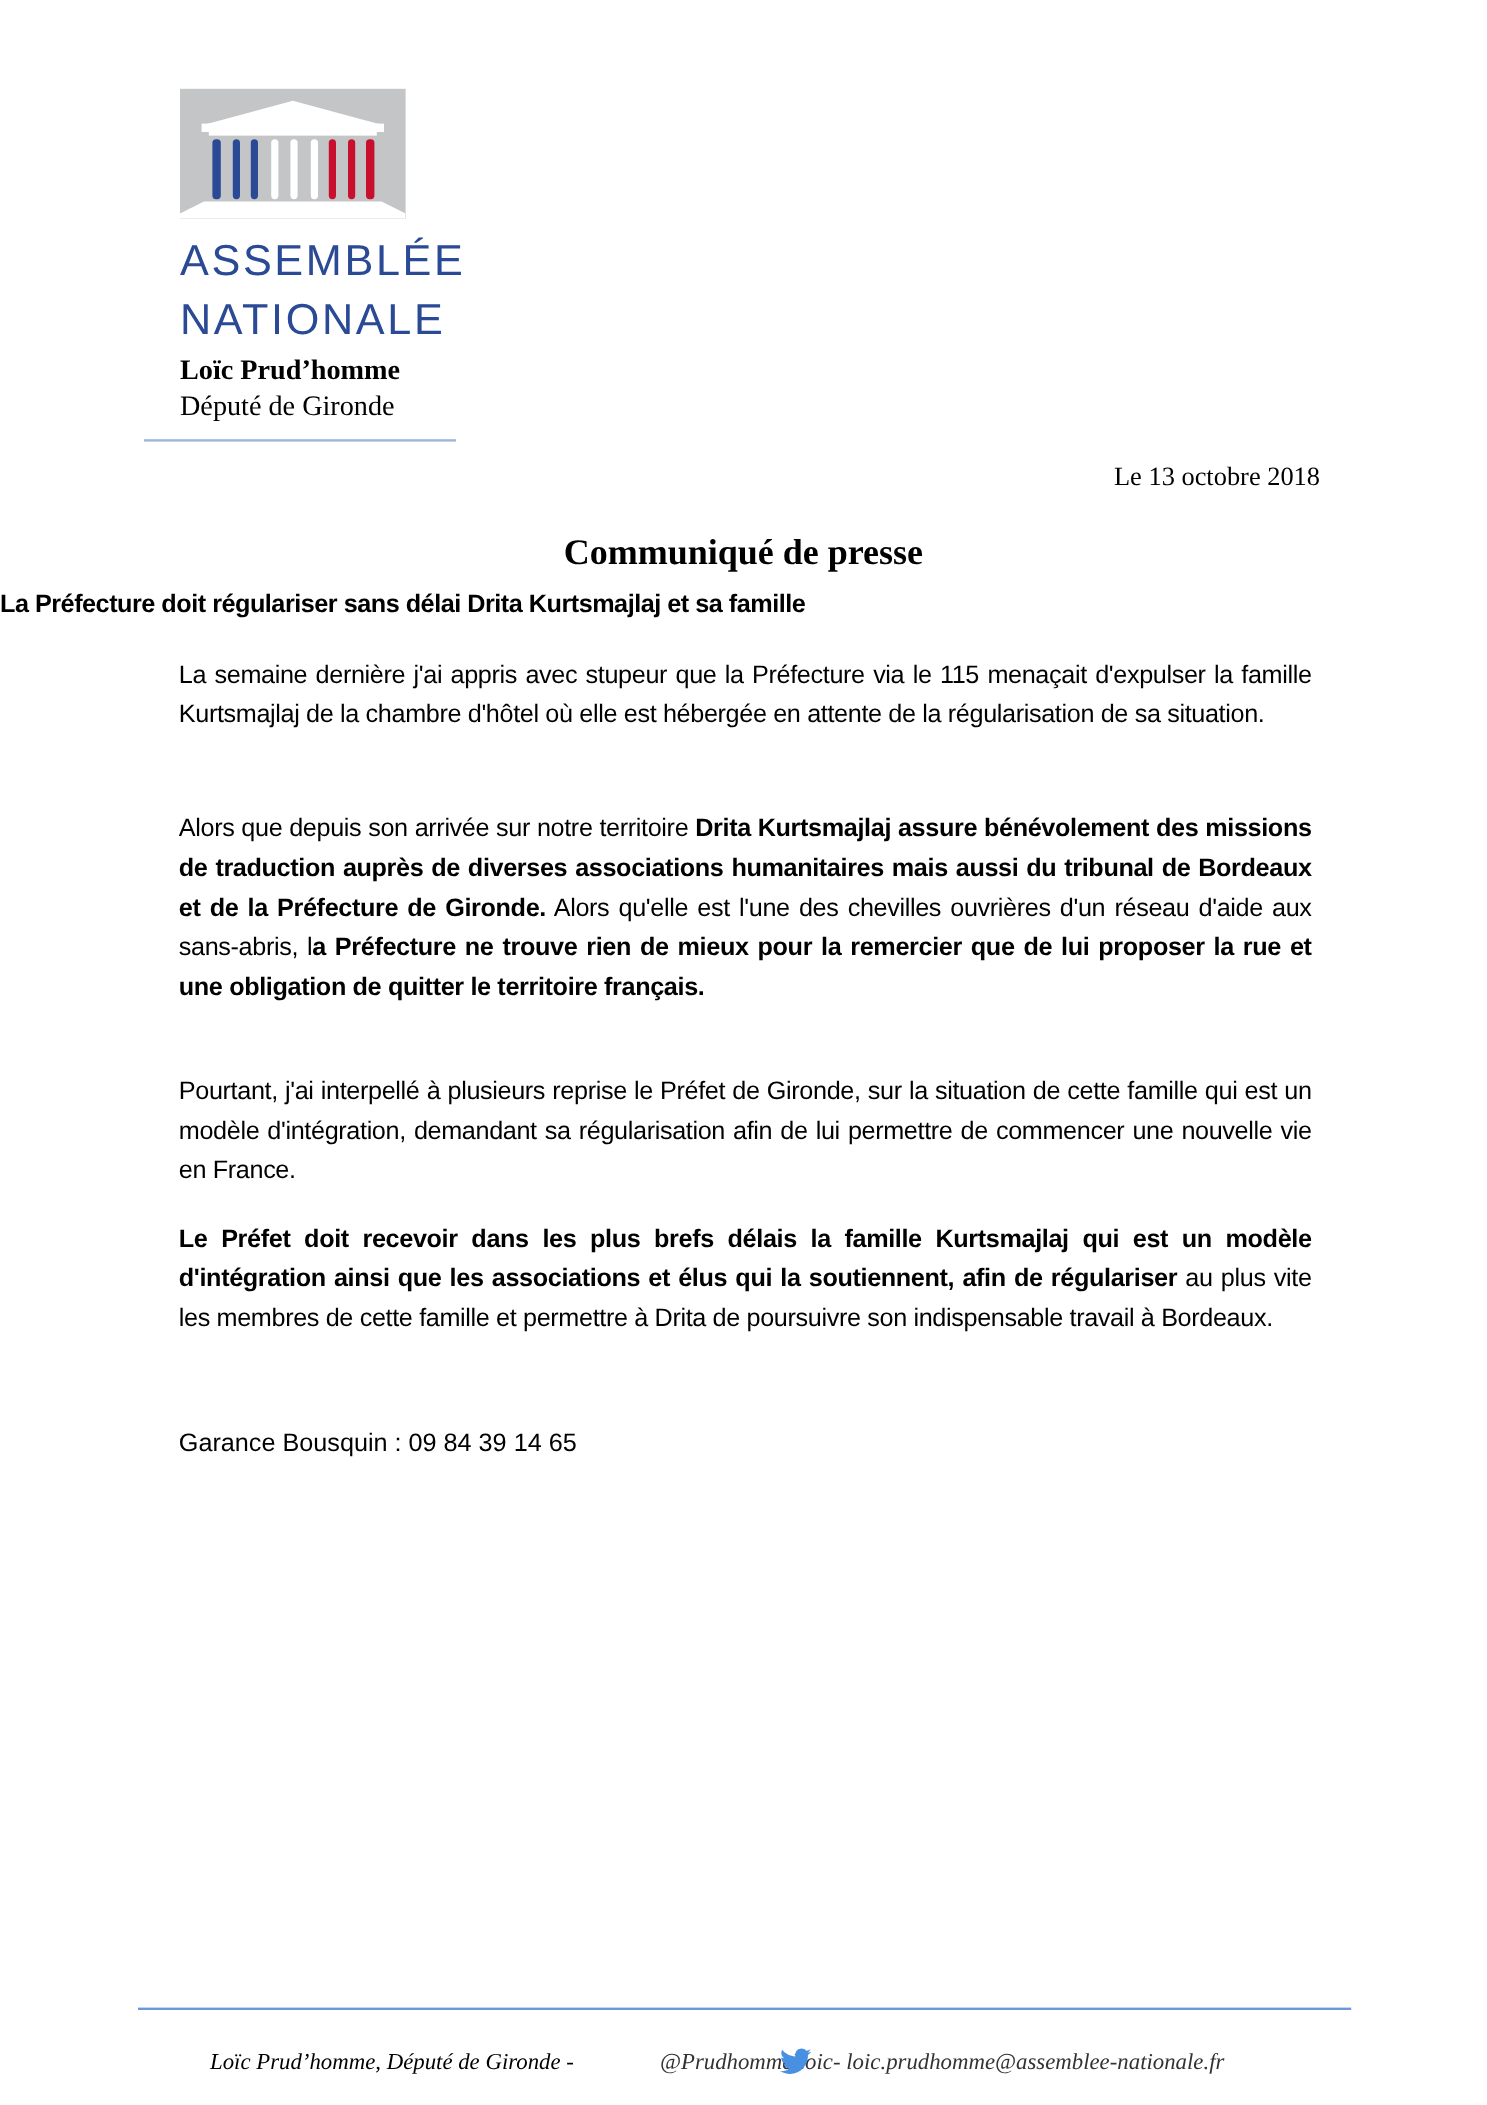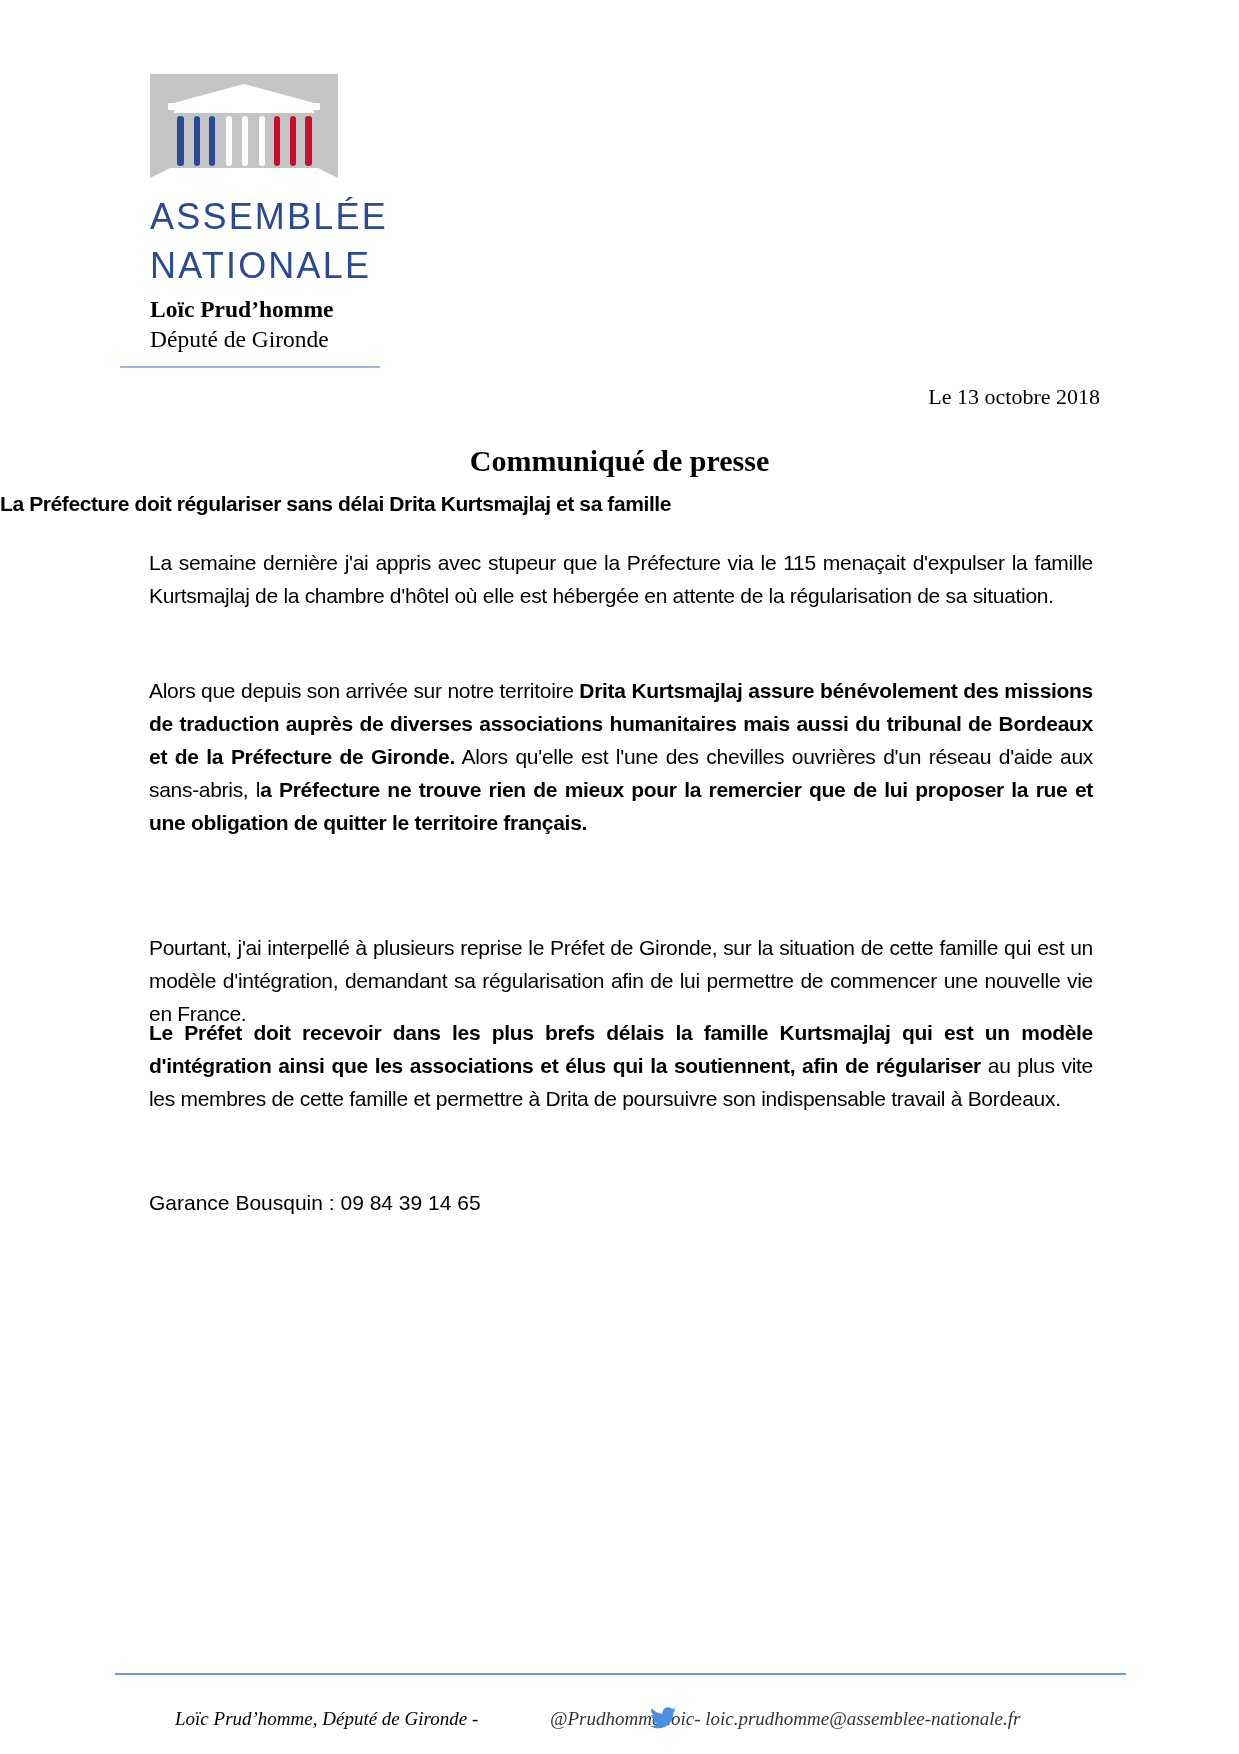--- a/index.html
+++ b/index.html
@@ -16,21 +16,21 @@
 
     .date { position: absolute; right: 139px; top: 384px; font-family: "Liberation Serif", serif; font-size: 22px; }
 
     .title { position: absolute; left: 0; width: 1239px; top: 444px; text-align: center; font-family: "Liberation Serif", serif; font-weight: bold; font-size: 30px; }
     .subtitle { position: absolute; left: 0; width: 1239px; top: 492px; text-align: left; font-family: "Liberation Sans", sans-serif; font-weight: bold; font-size: 21px; letter-spacing: -0.4px; }
 
     .body { position: absolute; left: 149px; width: 944px; font-family: "Liberation Sans", sans-serif; font-size: 21px; line-height: 33px; text-align: justify; letter-spacing: -0.3px; }
     .body b { font-weight: bold; }
     .p1 { top: 546px; }
     .p2 { top: 636px; margin-top: 38px; }
-    .p3 { top: 893px; margin-top: 38px; }
+    .p3 { top: 893px; }
     .p4 { top: 1016px; }
 
     .contact { position: absolute; left: 149px; top: 1186px; font-family: "Liberation Sans", sans-serif; font-size: 21px; line-height: 33px; }
     .contact .lbl { text-decoration: underline; }
 
     .sep-bottom { position: absolute; left: 115px; top: 1673px; width: 1011px; height: 2px; background: #6c98d9; }
     .footer { position: absolute; top: 1708px; left: 0; width: 1239px; font-family: "Liberation Serif", serif; font-style: italic; font-size: 19px; white-space: nowrap; }
     .footer .f-left { position: absolute; left: 175px; }
     .footer .f-right { position: absolute; left: 550px; color: #333; }
     .tw { position: absolute; left: 650px; top: -2px; width: 26px; height: 24px; }

